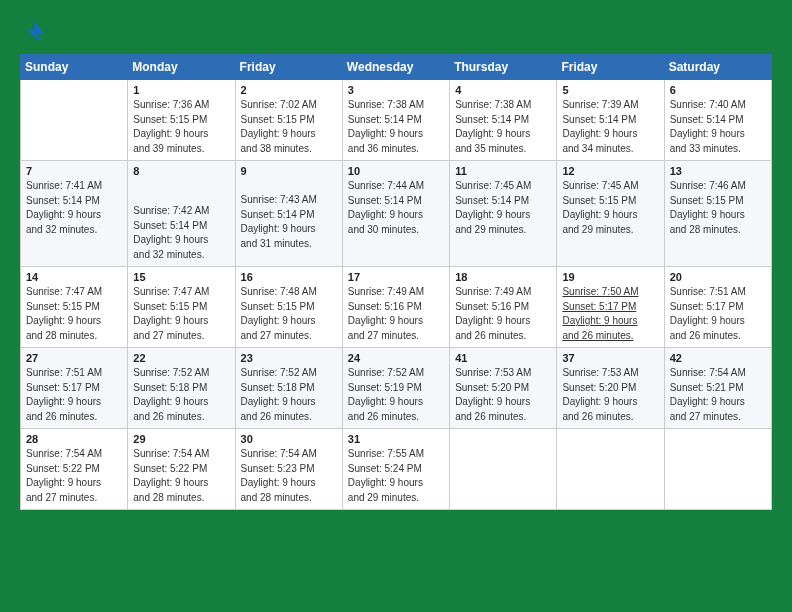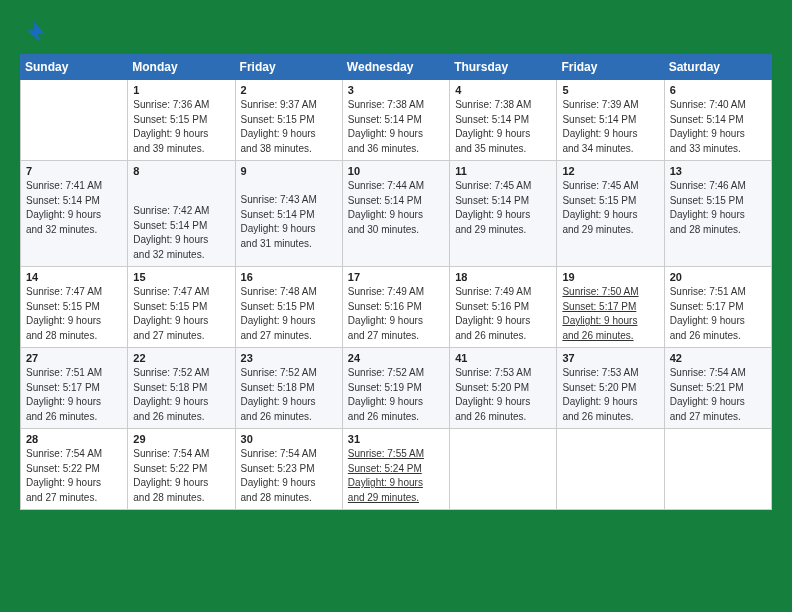--- a/index.html
+++ b/index.html
@@ -138,21 +138,21 @@
           <td class="empty-cell"></td>
           <td>
             <span class="day-number">1</span>
             <div class="day-info" style="white-space: pre-line;">Sunrise: 7:36 AM
 Sunset: 5:15 PM
 Daylight: 9 hours
 and 39 minutes.</div>
           </td>
           <td>
             <span class="day-number">2</span>
-            <div class="day-info" style="white-space: pre-line;">Sunrise: 9:37 AM
+            <div class="day-info" style="white-space: pre-line;">Sunrise: 7:02 AM
 Sunset: 5:15 PM
 Daylight: 9 hours
 and 38 minutes.</div>
           </td>
           <td>
             <span class="day-number">3</span>
             <div class="day-info" style="white-space: pre-line;">Sunrise: 7:38 AM
 Sunset: 5:14 PM
 Daylight: 9 hours
 and 36 minutes.</div>
@@ -349,21 +349,21 @@
           </td>
           <td>
             <span class="day-number">30</span>
             <div class="day-info" style="white-space: pre-line;">Sunrise: 7:54 AM
 Sunset: 5:23 PM
 Daylight: 9 hours
 and 28 minutes.</div>
           </td>
           <td>
             <span class="day-number">31</span>
-            <div class="day-info" style="white-space: pre-line; text-decoration: underline;">Sunrise: 7:55 AM
+            <div class="day-info" style="white-space: pre-line;">Sunrise: 7:55 AM
 Sunset: 5:24 PM
 Daylight: 9 hours
 and 29 minutes.</div>
           </td>
           <td class="empty-cell"></td>
           <td class="empty-cell"></td>
           <td class="empty-cell"></td>
         </tr>
       </tbody>
   </table>

